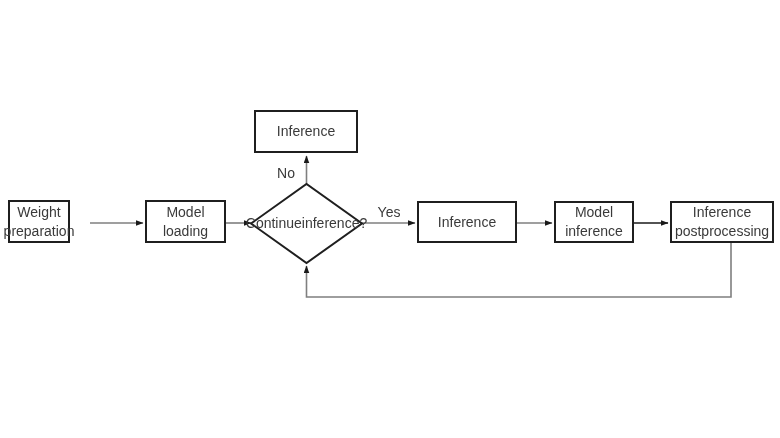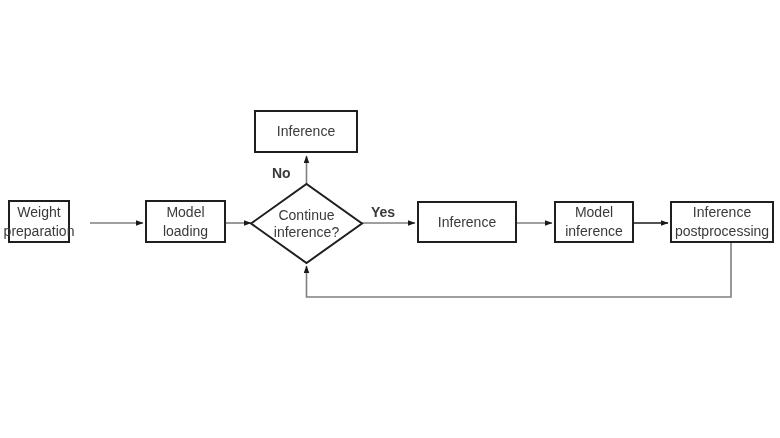--- a/index.html
+++ b/index.html
@@ -49,34 +49,32 @@
     flex-direction: column;
     align-items: center;
     justify-content: center;
     text-align: center;
     font-size: 14px;
     line-height: 19px;
   }
   .diamond-label {
     position: absolute;
     display: flex;
-    flex-direction: column;
     align-items: center;
     justify-content: center;
     text-align: center;
     font-size: 14px;
     line-height: 17px;
     pointer-events: none;
   }
   .edge-label {
     position: absolute;
     font-size: 14px;
     line-height: 16px;
-    text-align: left;
-    font-weight: bold;
+    text-align: center;
   }
 </style>
 </head>
 <body>
 
 <div class="canvas">
 
   <svg class="connector-layer" viewBox="0 0 780 438" xmlns="http://www.w3.org/2000/svg">
     <defs>
       <marker id="arrow" markerWidth="8" markerHeight="6" refX="7" refY="2.75" orient="auto" markerUnits="userSpaceOnUse">

